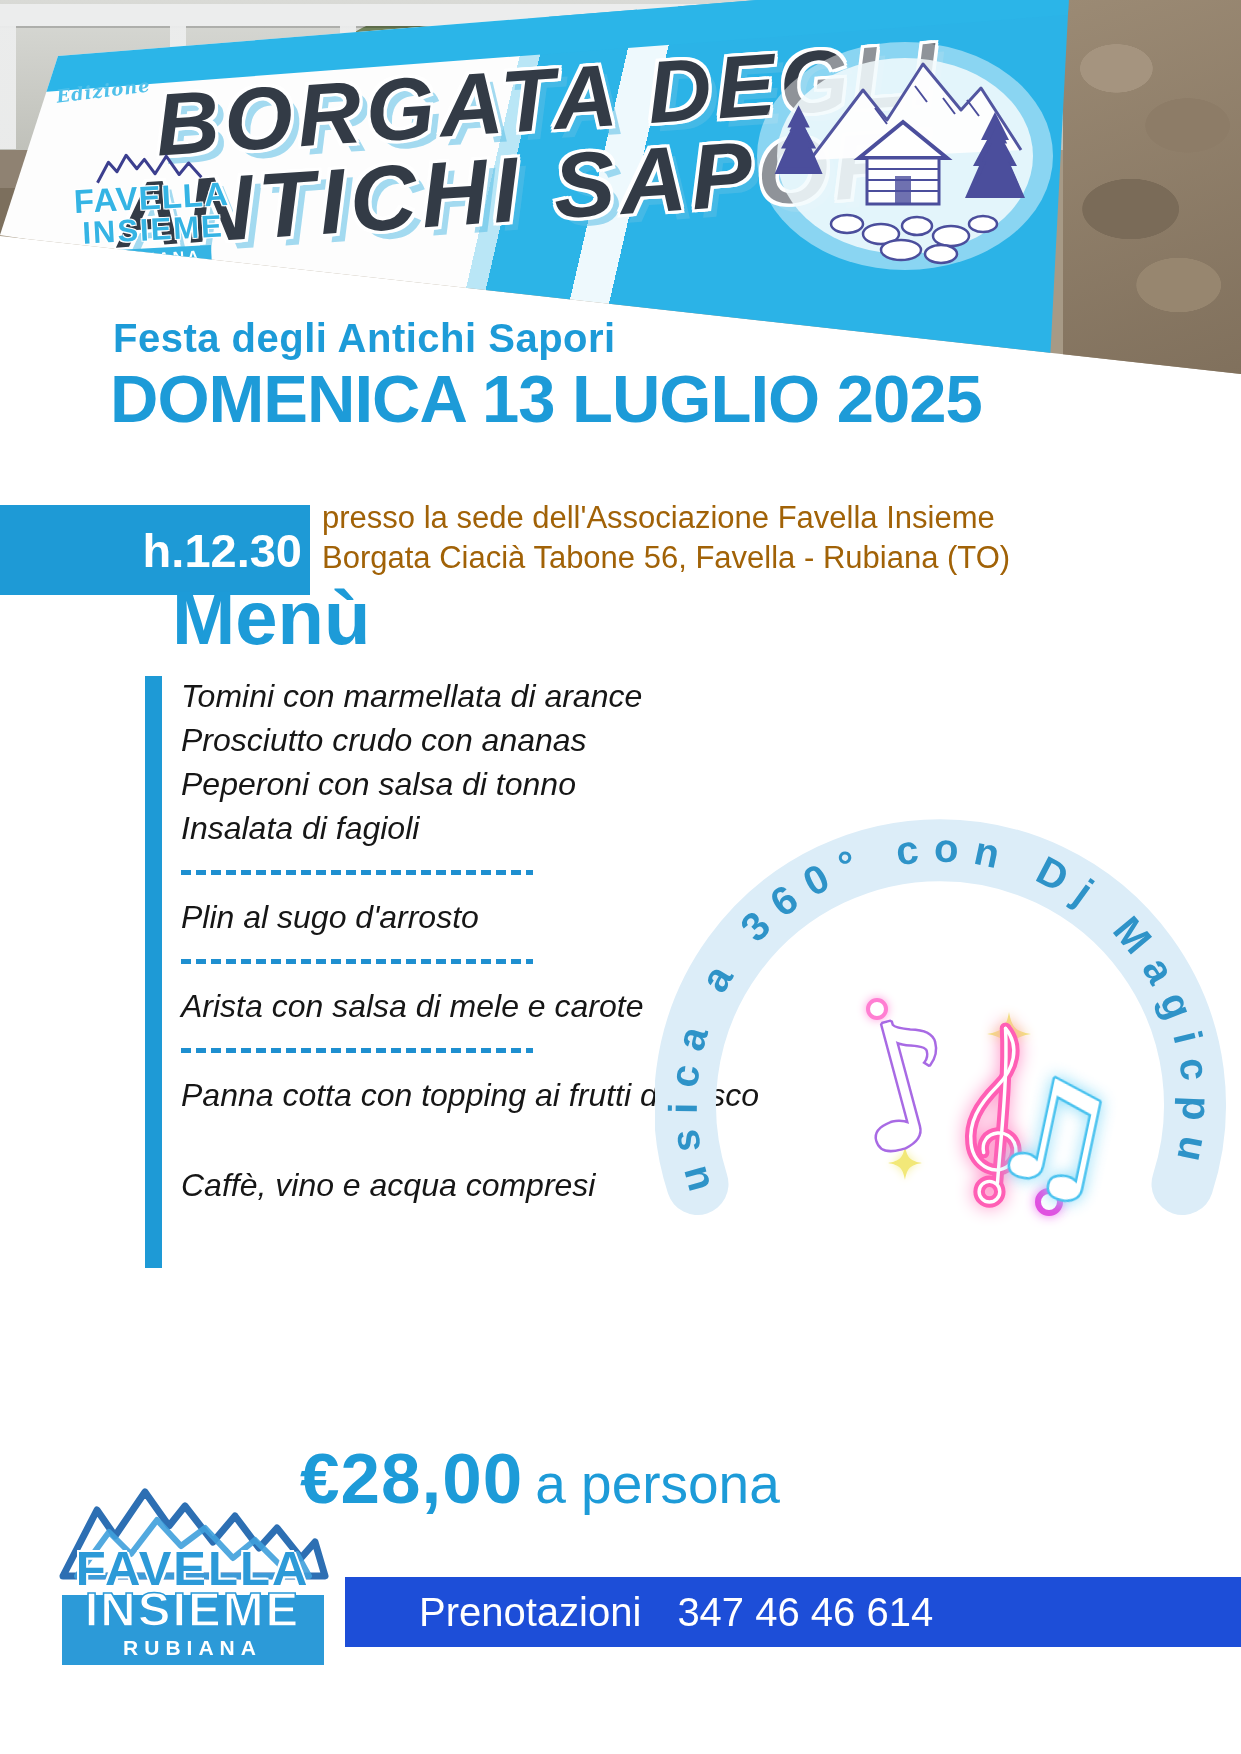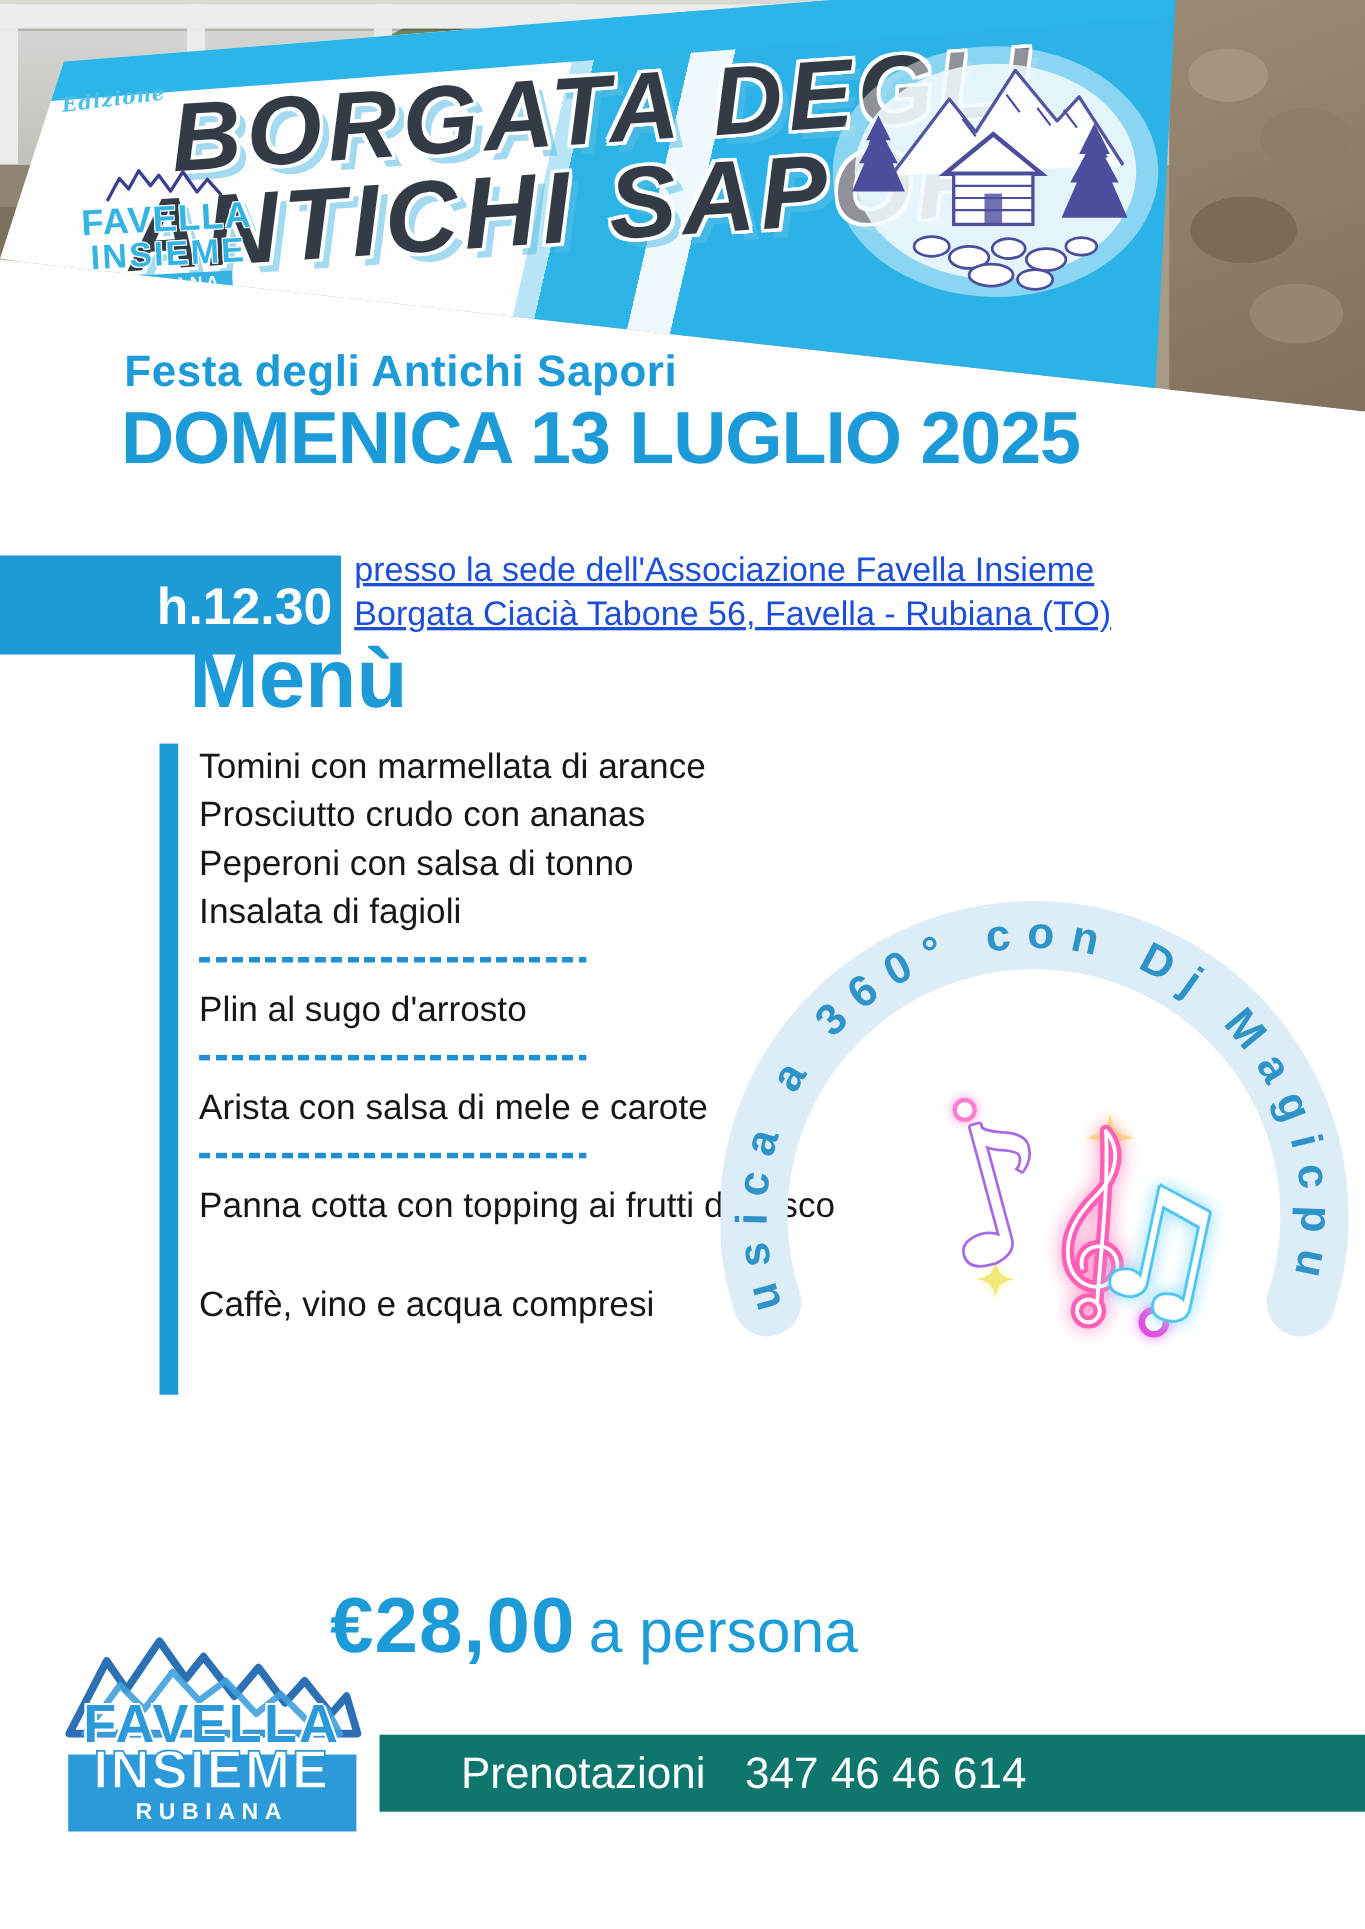--- a/index.html
+++ b/index.html
@@ -88,26 +88,26 @@
   .event-date {
     position:absolute; left:110px; top:360px; font-size:67px; font-weight:bold;
     color:#1d9bd8; letter-spacing:-1px; white-space:nowrap;
   }
   .time-box {
     position:absolute; left:0; top:505px; width:310px; height:90px; background:#1e9ad6;
     color:#ffffff; font-size:47px; font-weight:bold;
     display:flex; align-items:center; justify-content:flex-end; padding-right:8px;
     box-sizing:border-box;
   }
-  .address { position:absolute; left:322px; top:498px; font-size:31px; color:#1d4ed8; line-height:40px; white-space:nowrap;text-decoration:underline; }
+  .address { position:absolute; left:322px; top:498px; font-size:31px; color:#a16207; line-height:40px; white-space:nowrap; }
 
   
   .menu-title { position:absolute; left:172px; top:574px; font-size:76px; font-weight:bold; color:#1d9bd8; }
   .menu-bar { position:absolute; left:145px; top:676px; width:17px; height:592px; background:#1e9ad6; }
-  .menu-list { position:absolute; left:181px; top:674px; width:740px; color:#161616; }
+  .menu-list { position:absolute; left:181px; top:674px; width:740px; color:#161616;font-style:italic; }
   .menu-item { font-size:32px; line-height:44px; white-space:nowrap; }
   .menu-item.gap-top { margin-top:46px; }
   .menu-divider {
     width:352px; height:5px; margin:20px 0;
     background:repeating-linear-gradient(90deg, #1e8fd0 0 10px, transparent 10px 15px);
   }
 
   
   .music-badge { position:absolute; left:655px; top:785px; }
 
@@ -126,21 +126,21 @@
   .footer-logo .blue-box {
     margin:2px auto 0 auto; width:262px; height:70px; background:#2c9ad8;
     display:flex; flex-direction:column; align-items:center; justify-content:flex-start;
   }
   .footer-logo .insieme {
     font-size:49px; font-weight:bold; color:#fff; letter-spacing:2px; margin-top:-10px;
     -webkit-text-stroke:1.5px #2c9ad8;
   }
   .footer-logo .rubiana { font-size:21px; font-weight:bold; color:#fff; letter-spacing:6px; margin-top:3px; }
   .booking-bar {
-    position:absolute; left:345px; top:1577px; width:896px; height:70px; background:#0f766e;
+    position:absolute; left:345px; top:1577px; width:896px; height:70px; background:#1d4ed8;
     display:flex; align-items:center; box-sizing:border-box; padding-left:74px; gap:36px;
     color:#ffffff; font-size:40px;
   }
 </style>
 </head>
 <body>
 
 <div class="page">
 
   <div class="photo">

